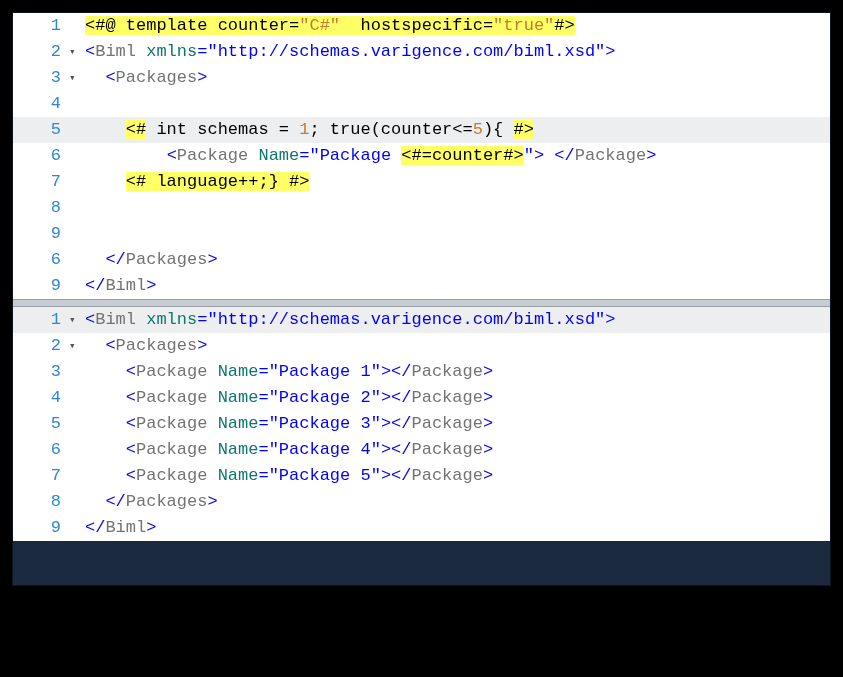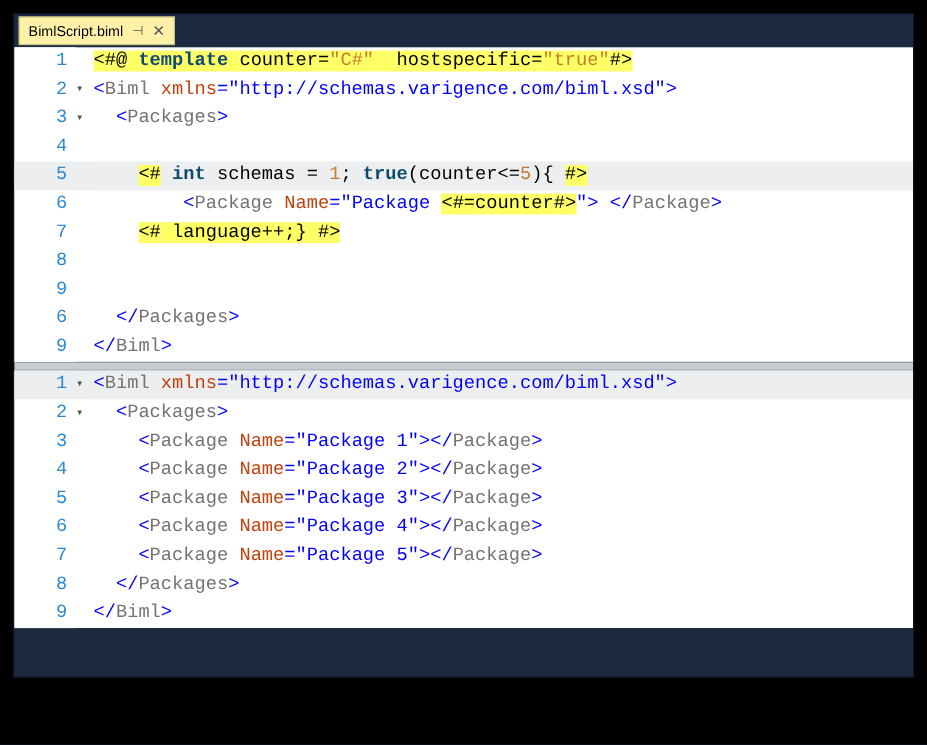--- a/index.html
+++ b/index.html
@@ -82,39 +82,32 @@
     border-bottom: 1px solid #9aa0a8;
   }
   .bottom-bar {
     height: 44px;
     background: #1b2a3f;
   }
   
   .hl { background: #ffff66; }
   .blue { color: #0000ff; }
   .brown { color: #737373; }
-  .red { color: #c2410c; }
-  .kwblue { color: #0c4a6e; font-weight: bold; }
+  .red { color: #0f766e; }
+  .kwblue { color: #000000; }
   .str { color: #c77b2c; }
   .num { color: #c77b2c; }
   .black { color: #000; }
   .gray { color: #555; }
 </style>
 </head>
 <body>
 
 <div class="editor-frame">
 
-  <div class="tab-bar">
-    <div class="tab">
-      <span>BimlScript.biml</span>
-      <span class="pin">⊣</span>
-      <span class="close">✕</span>
-    </div>
-  </div>
 
   <div class="code-pane">
 
     <div class="code-line">
       <div class="gutter">1</div>
       <div class="fold"></div>
       <div class="txt"><span class="hl black">&lt;#@</span><span class="hl kwblue"> template </span><span class="hl black">counter</span><span class="hl black">=</span><span class="hl str">"C#"</span><span class="hl black">  </span><span class="hl black">hostspecific</span><span class="hl black">=</span><span class="hl str">"true"</span><span class="hl black">#&gt;</span></div>
     </div>
 
     <div class="code-line">

